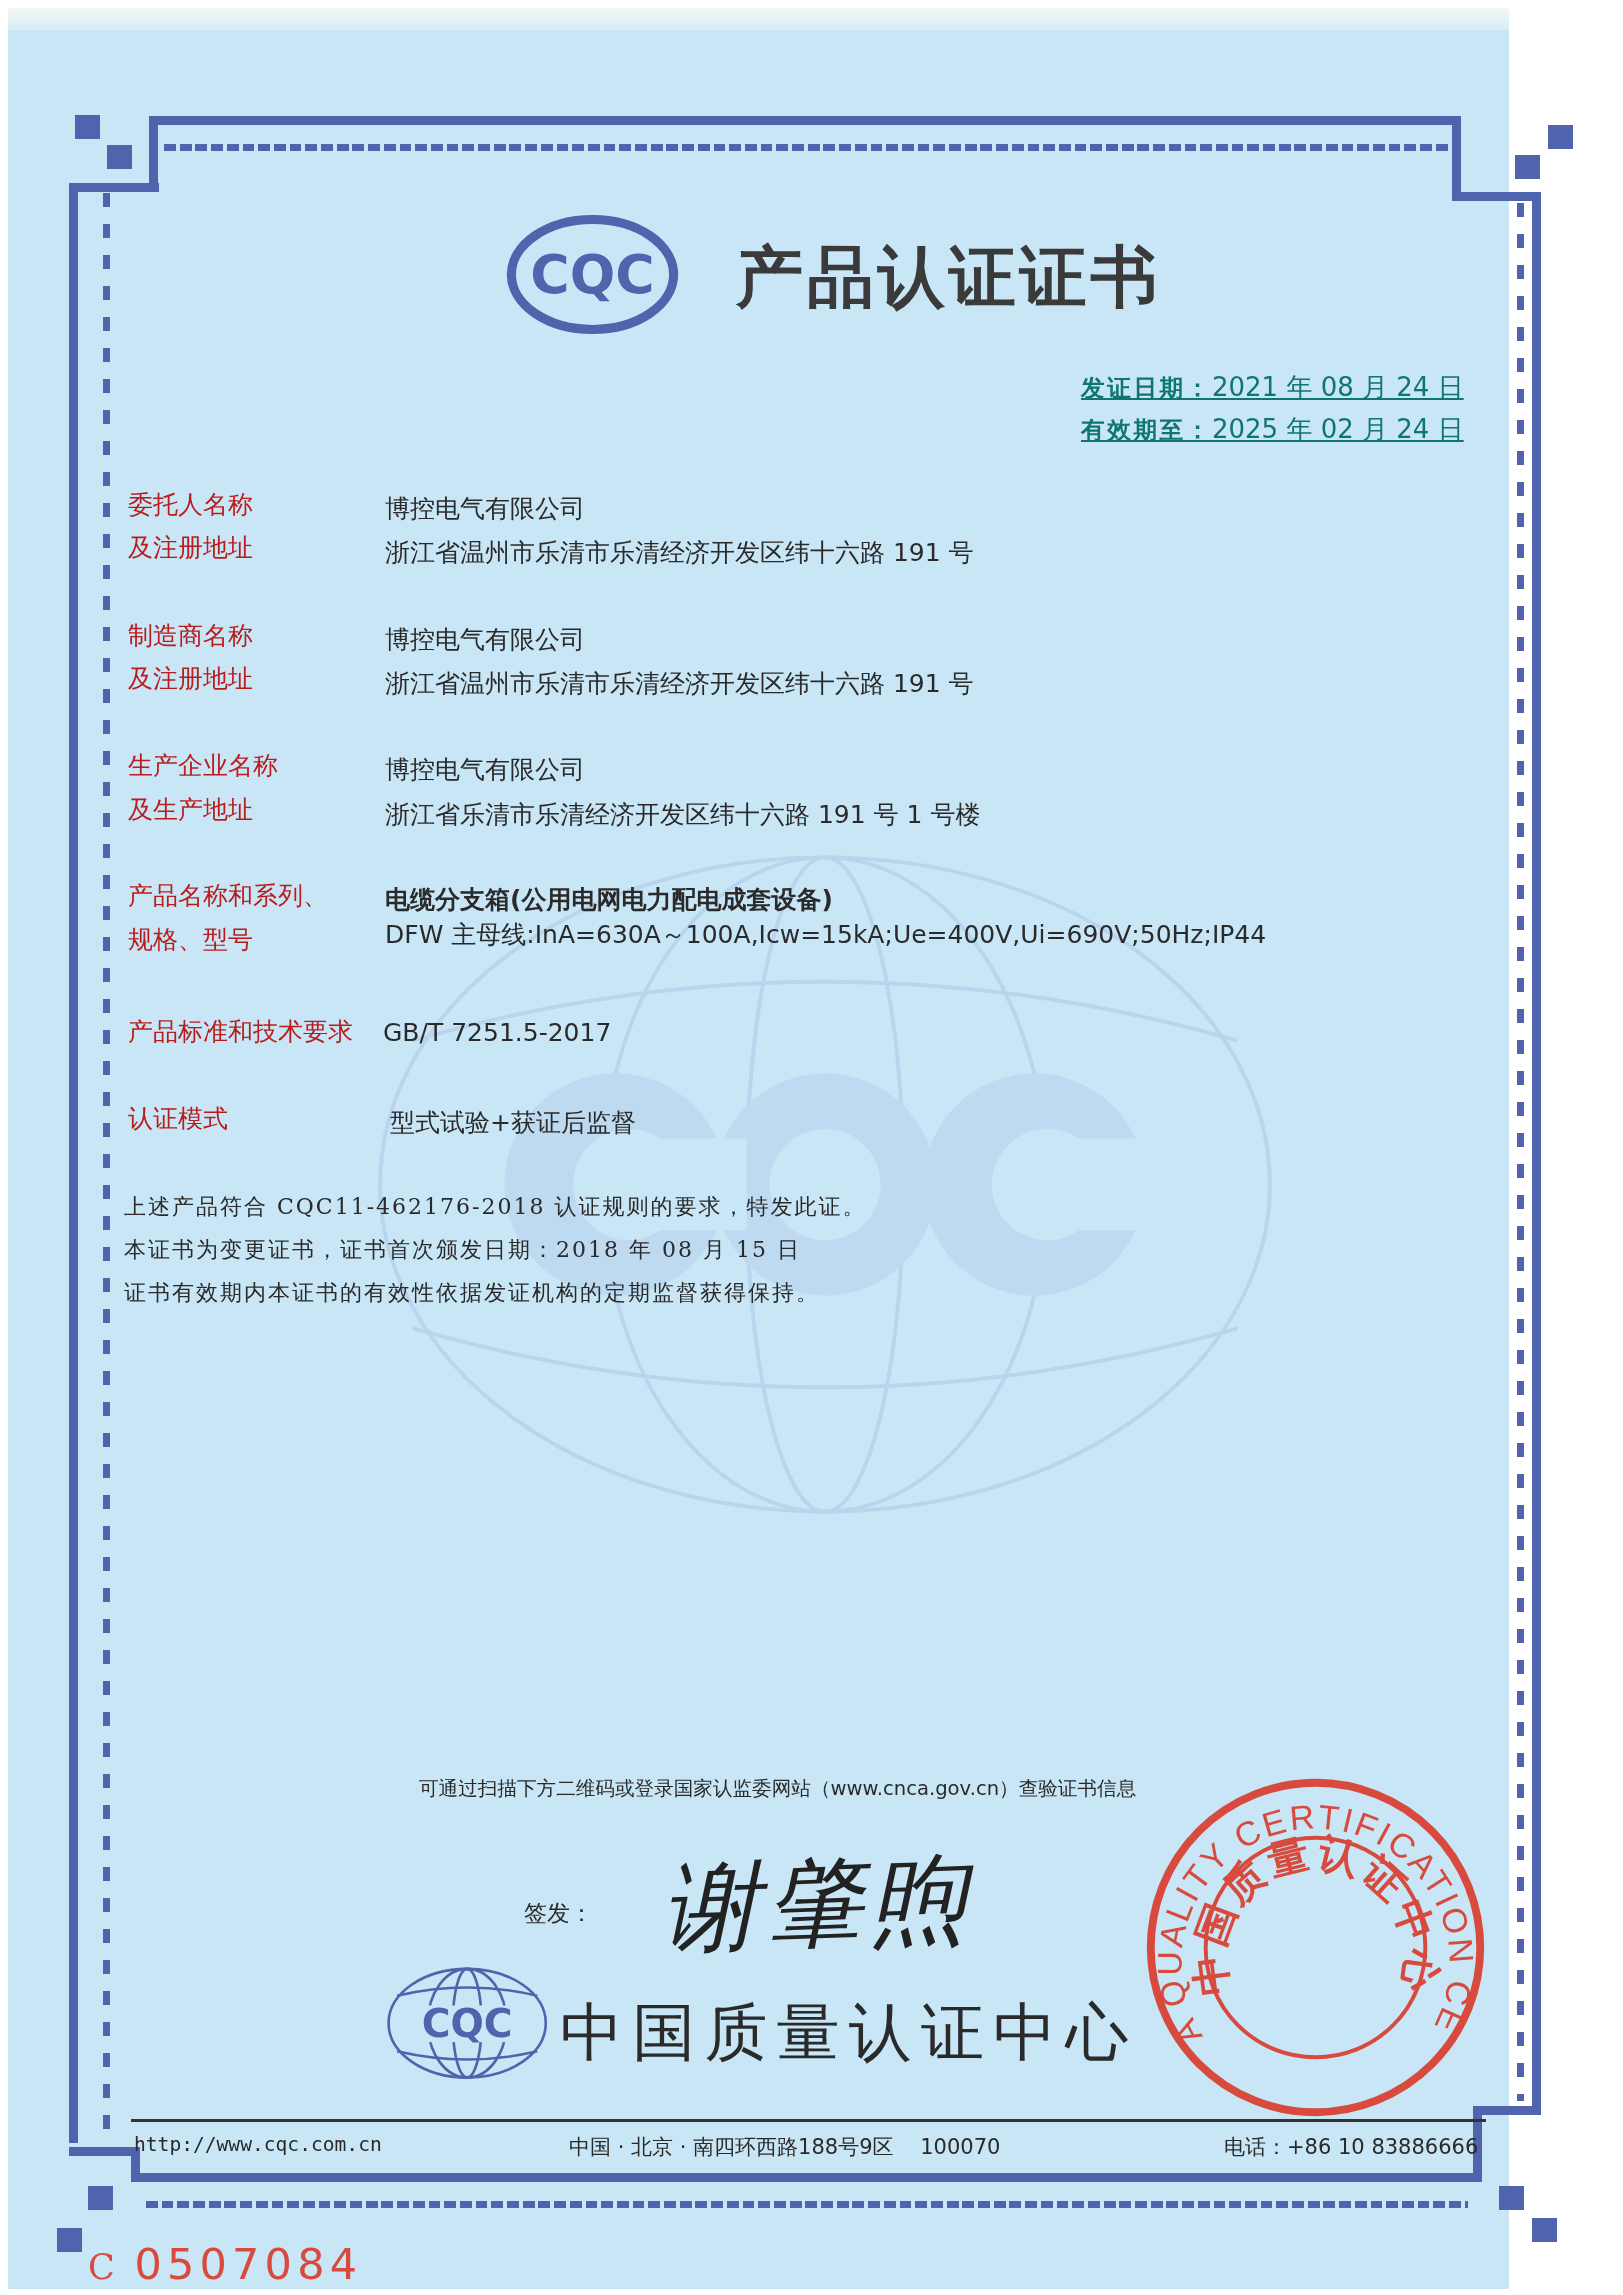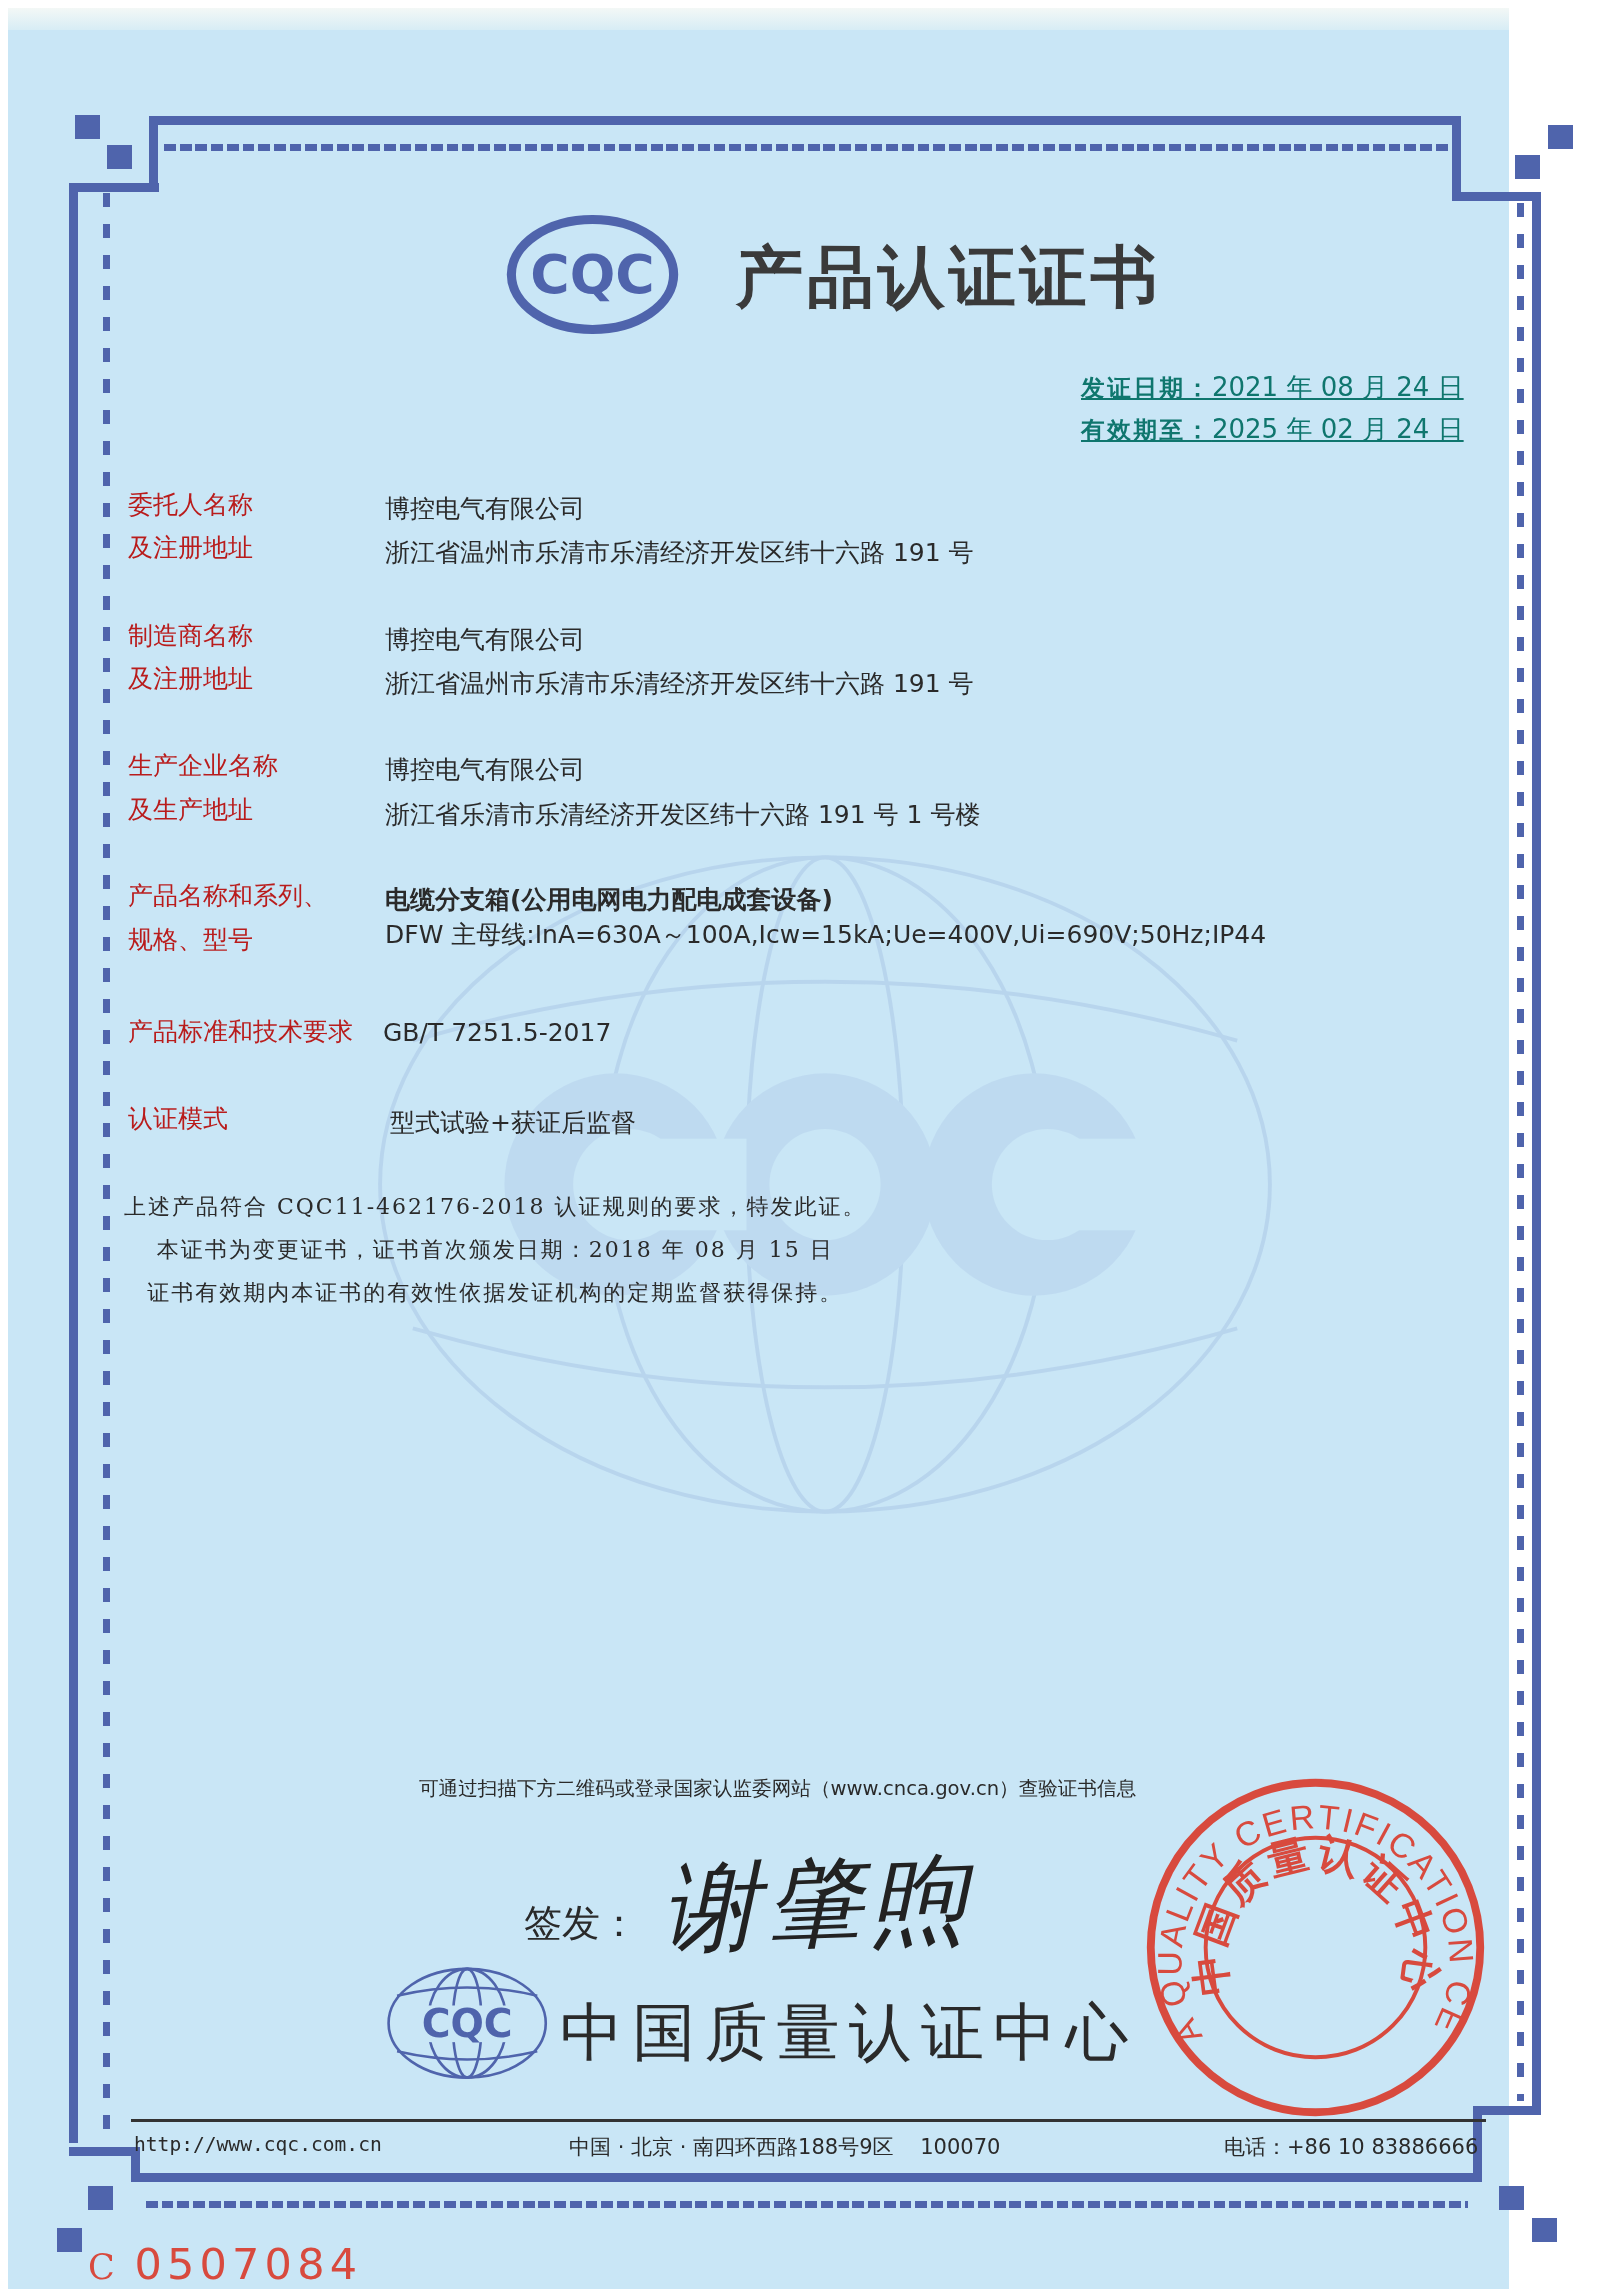--- a/index.html
+++ b/index.html
@@ -52,28 +52,28 @@
     .dates .lbl { font-family:"DejaVu Serif", serif; font-weight:bold; font-size:23.6px; letter-spacing:2.6px; }
 
     
     .field { position:absolute; left:128px; font-size:25px; }
     .field .label { position:absolute; left:0; font-weight:normal; white-space:nowrap; color:#b91c1c;text-align:center; }
     .field .value { position:absolute; left:257px; white-space:nowrap; color:#2a2a2a; }
 
     .notes {
       position:absolute; left:124px; top:1185px;
       font-family:"DejaVu Serif", serif; font-size:22px; line-height:43px;
-      letter-spacing:2px; color:#2a2a2a;text-align:center;
+      letter-spacing:2px; color:#2a2a2a;
     }
 
     .verify {
       position:absolute; left:419px; top:1775px; font-size:19.6px; color:#2a2a2a; white-space:nowrap;text-align:center;
     }
     .sign-label {
-      position:absolute; left:524px; top:1898px; font-size:38px; color:#2a2a2a;
+      position:absolute; left:524px; top:1898px; font-size:23px; color:#2a2a2a;
     }
     .signature {
       position:absolute; left:661px; top:1839px;
       font-family:"DejaVu Serif", serif; font-style:italic; font-size:98px;
       color:#222; letter-spacing:5.2px; transform:rotate(-2deg);
     }
     .logo-bottom {
       position:absolute; left:384px; top:1966px; width:167px; height:115px;
     }
     .org-name {

